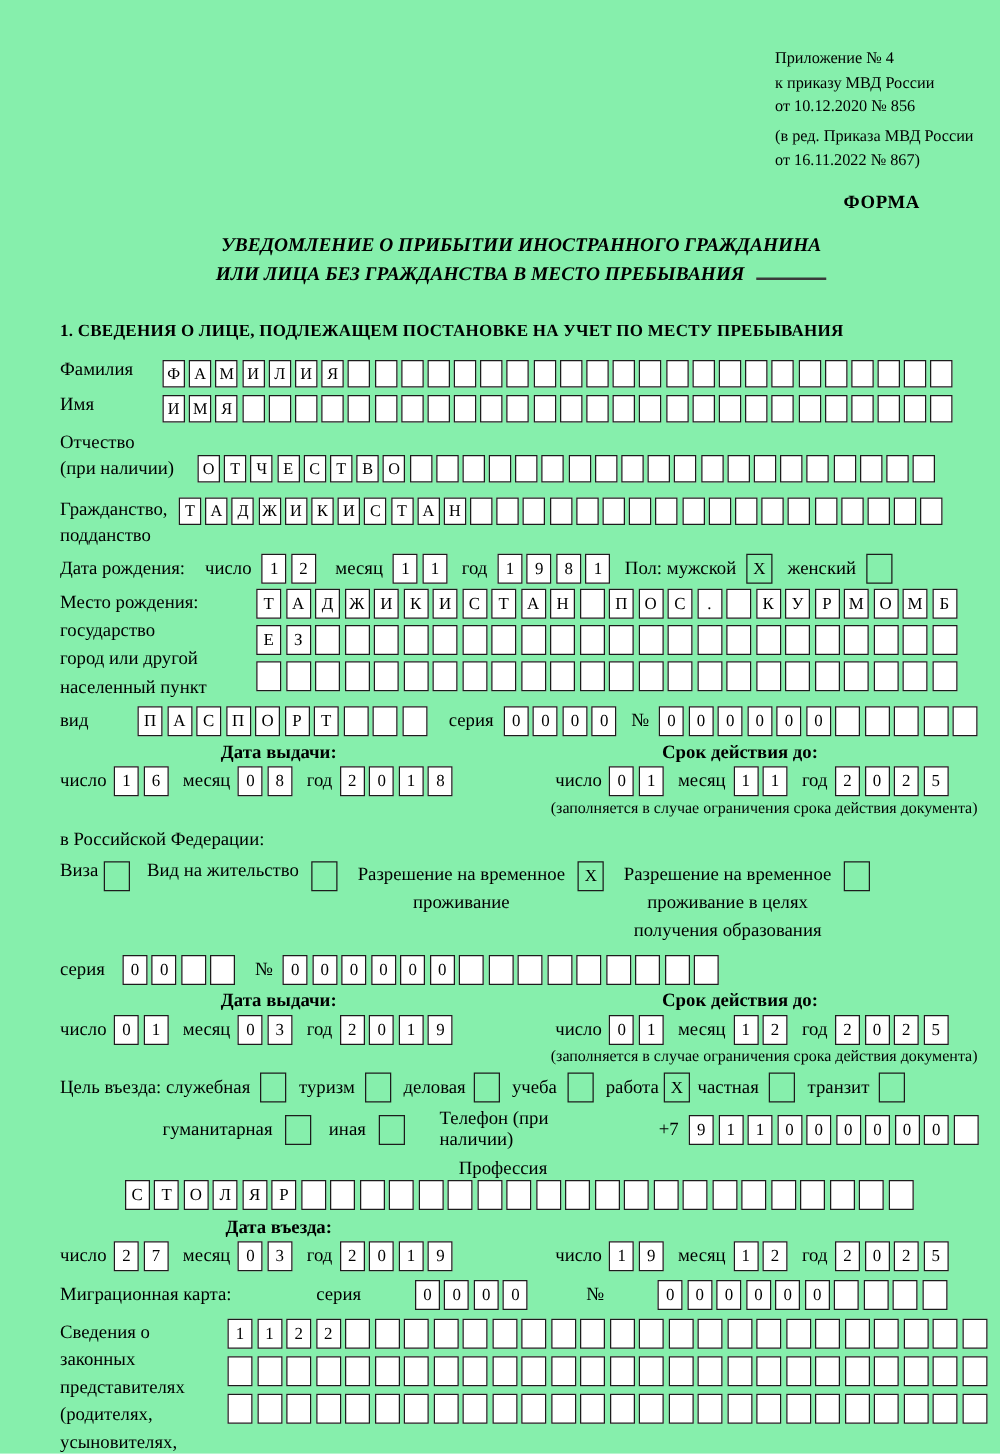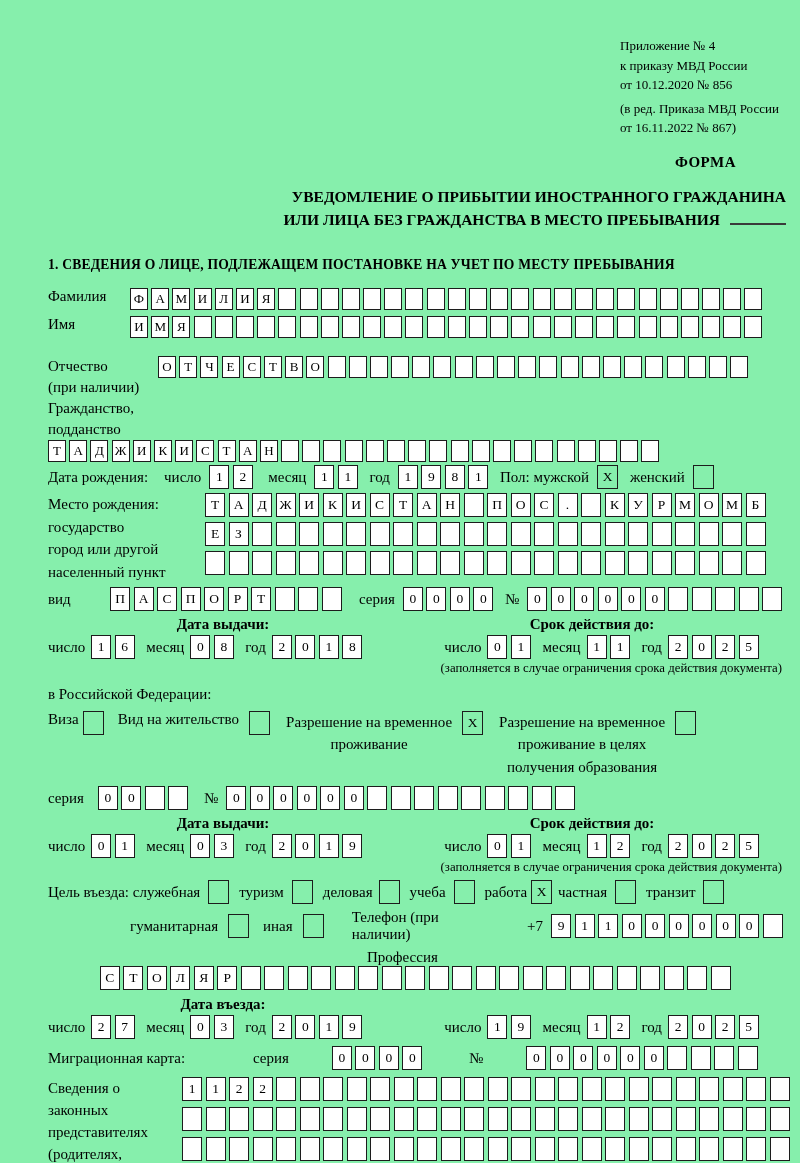--- a/index.html
+++ b/index.html
@@ -2,21 +2,21 @@
 <html><head>
 <meta charset="utf-8">
 <style>
   html,body{margin:0;padding:0;background:#fff;}
   .page{position:relative;width:800px;height:1163px;box-sizing:border-box;
         padding:36px 14px 0 48px;background:#86efac;color:#000;
         font-family:"Liberation Serif","DejaVu Serif",serif;font-size:15px;overflow:hidden;}
   .hdr{margin-left:572px;width:190px;font-size:13px;line-height:1.5;}
   .hdr .gap{height:4px;}
   .forma{ text-align:right;margin:16px 50px 0 0;font-weight:bold;font-size:15px;letter-spacing:.5px;}
-  .title{text-align:right;font-weight:bold;font-size:15.5px;line-height:1.5;margin-top:14px;}
+  .title{text-align:center;font-weight:bold;font-size:15.5px;line-height:1.5;margin-top:14px;font-style:italic;}
   .blank-line{display:inline-block;width:56px;height:13px;border-bottom:2px solid #3a3a3a;margin-left:10px;}
   .sec{font-weight:bold;font-size:13.6px;margin-top:26px;letter-spacing:.2px;}
   .row{display:flex;align-items:flex-start;}
   .lbl{flex:none;}
   .cells{display:flex;flex:none;}
   .cell{box-sizing:border-box;flex:none;width:18px;height:22px;border:1.7px solid #1c1c1c;
         margin-right:3.2px;text-align:center;font-size:13px;line-height:19px;background:#fff;}
   .lg .cell{width:20px;height:24px;margin-right:3.5px;font-size:13.5px;line-height:21px;}
   .cb{box-sizing:border-box;flex:none;display:inline-block;width:21px;height:24px;
       border:1.7px solid #1c1c1c;text-align:center;font-size:13.5px;line-height:21px;}
@@ -119,21 +119,21 @@
         <span class="cell"></span>
         <span class="cell"></span>
         <span class="cell"></span>
         <span class="cell"></span>
         <span class="cell"></span>
         <span class="cell"></span>
         <span class="cell"></span>
       </span>
   </div>
 
-  <div class="row" style="margin-top:18px;">
+  <div class="row" style="margin-top:6px;align-items:flex-end;">
     <span class="lbl" style="width:110px;line-height:21px;">
       <div>Отчество</div>
       <div>(при наличии)</div>
     </span>
     <span class="cells">
         <span class="cell">О</span>
         <span class="cell">Т</span>
         <span class="cell">Ч</span>
         <span class="cell">Е</span>
         <span class="cell">С</span>
@@ -156,21 +156,21 @@
         <span class="cell"></span>
         <span class="cell"></span>
         <span class="cell"></span>
         <span class="cell"></span>
         <span class="cell"></span>
         <span class="cell"></span>
         <span class="cell"></span>
       </span>
   </div>
 
-  <div class="row" style="margin-top:0px;flex-direction:column;">
+  <div class="row" style="margin-top:12px;">
     <span class="lbl" style="width:95px;line-height:21px;">
       <div>Гражданство,</div>
       <div>подданство</div>
     </span>
     <span class="cells">
         <span class="cell">Т</span>
         <span class="cell">А</span>
         <span class="cell">Д</span>
         <span class="cell">Ж</span>
         <span class="cell">И</span>

